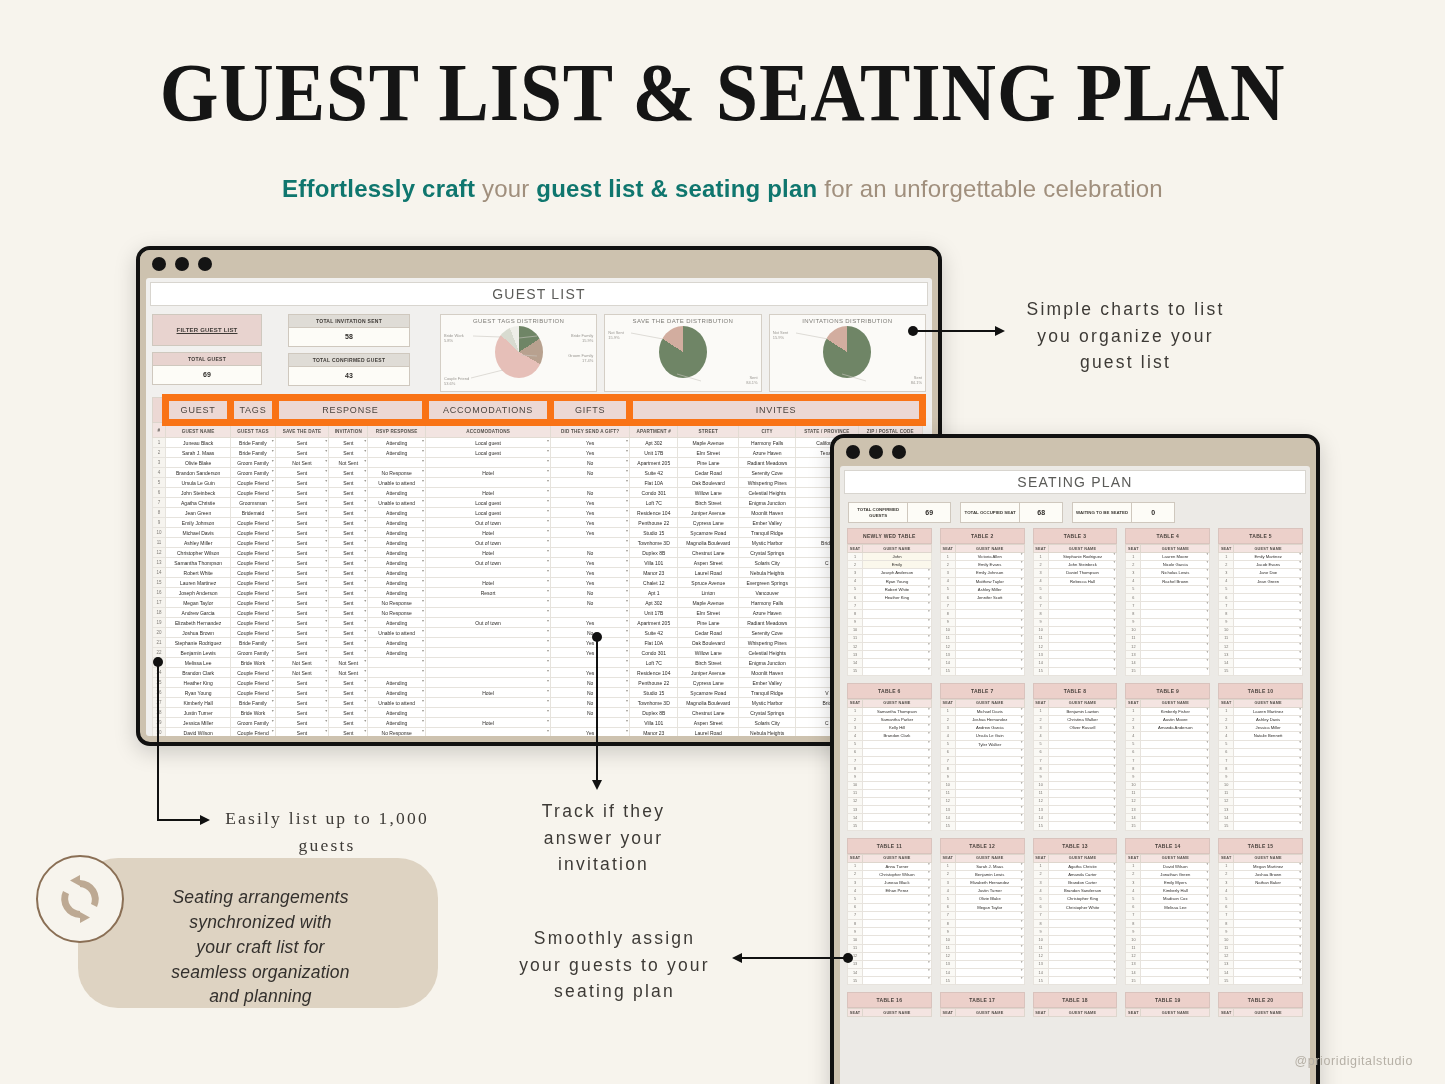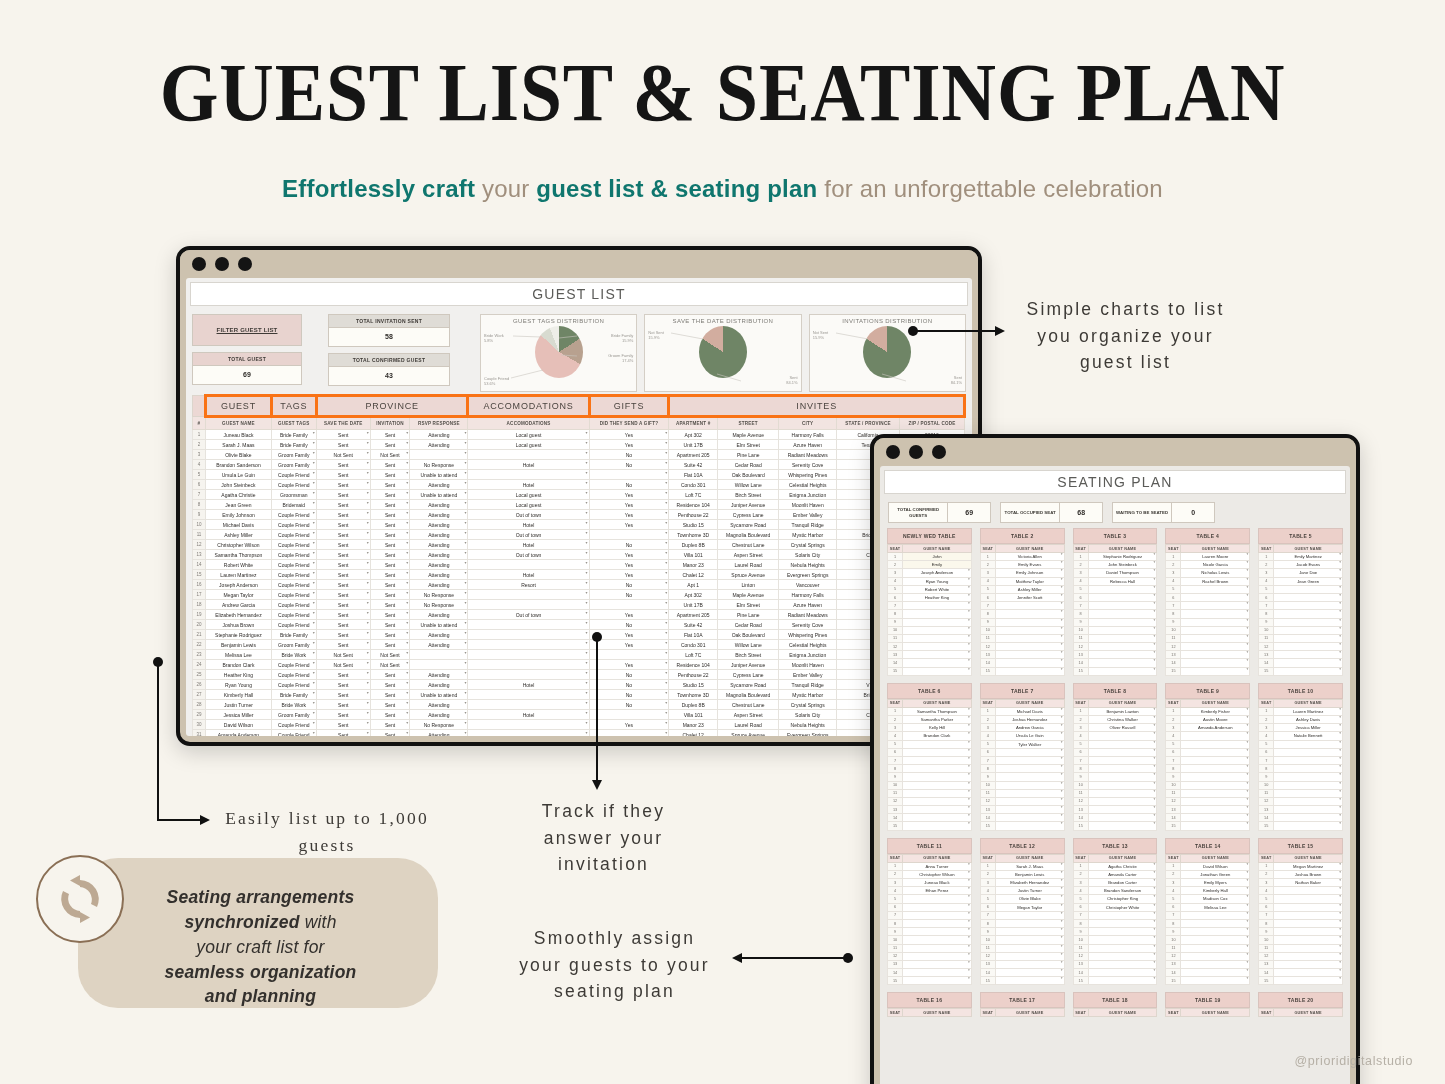--- a/index.html
+++ b/index.html
@@ -34,21 +34,20 @@
   #subtitle b { color: #0f766e; }
 
   
   .window {
     position: absolute;
     border: 4px solid #111;
     border-radius: 14px;
     background: #cdc2af;
     overflow: hidden;
     box-shadow: 0 6px 22px rgba(0,0,0,.18);
-    margin-left: 40px;
   }
   .titlebar {
     height: 28px;
     background: #cdc2af;
     display: flex;
     align-items: center;
     padding-left: 12px;
     gap: 9px;
   }
   .dot { width: 14px; height: 14px; border-radius: 50%; background: #141414; }
@@ -105,21 +104,21 @@
     color: #7d7b76; letter-spacing: .4px;
   }
   .pie { width: 48px; height: 52px; border-radius: 50%; margin: 2px auto 0; }
   .lbl { position: absolute; font-size: 4px; color: #9b9893; line-height: 1.3; }
   .lbl .v { display: block; }
 
   
   .gtable { font-size: 5px; color: #2e2b28; width: 100%; border-collapse: collapse; }
   .grp-row th {
     background: #ecd8d4; font-size: 9px; font-weight: normal; letter-spacing: .8px;
-    color: #4a443f; padding: 4px 0; border: 3px solid #f97316; text-align: center;
+    color: #4a443f; padding: 4px 0; border: 7px solid #f97316; text-align: center;
   }
   .sub-row th {
     background: #f2e4e1; font-size: 4.6px; font-weight: bold; letter-spacing: .2px;
     color: #54504b; padding: 3px 1px; border: 1px solid #e2dbd2; text-align: center;
   }
   .gtable td {
     border: 1px solid #e6e3dd; text-align: center; padding: 1.5px 1px;
     background: #fff; white-space: nowrap; overflow: hidden; height: 9.6px;
   }
   .gtable td.idx { background: #f6f4ef; color: #807d78; width: 13px; font-size: 4.5px; }
@@ -180,21 +179,21 @@
   
   #sync-badge {
     position: absolute; left: 78px; top: 858px; width: 360px; height: 150px;
     background: #ded3c2; border-radius: 40px;
   }
   #sync-text {
     position: absolute; left: 108px; top: 885px; width: 305px;
     font-size: 17.5px; font-style: italic; color: #33302d;
     text-align: center; line-height: 1.42; letter-spacing: .2px;
   }
-  #sync-text b { font-weight: bold; }
+  #sync-text b { font-weight: normal; }
   #sync-circle {
     position: absolute; left: 36px; top: 855px; width: 88px; height: 88px;
     border-radius: 50%; background: #f7f4ed; border: 2px solid #8a6f55;
     display: flex; align-items: center; justify-content: center;
   }
   #watermark {
     position: absolute; right: 32px; bottom: 16px;
     font-size: 12.5px; color: #b6b0a6; letter-spacing: .6px; margin-left: 12px;
   }
 </style>
@@ -291,21 +290,21 @@
       </div>
     </div>
 
     <div style="padding:0 6px;">
       <table class="gtable">
         <thead>
           <tr class="grp-row">
             <th style="width:13px;background:#ecd8d4;border:1px solid #dcd5cc;"></th>
             <th colspan="1">GUEST</th>
             <th colspan="1">TAGS</th>
-            <th colspan="3">PROVINCE</th>
+            <th colspan="3">RESPONSE</th>
             <th colspan="1">ACCOMODATIONS</th>
             <th colspan="1">GIFTS</th>
             <th colspan="5">INVITES</th>
           </tr>
           <tr class="sub-row" id="guest-col-header">
               <th style="width: 13px;">#</th>
               <th>GUEST NAME</th>
               <th>GUEST TAGS</th>
               <th>SAVE THE DATE</th>
               <th>INVITATION</th>

